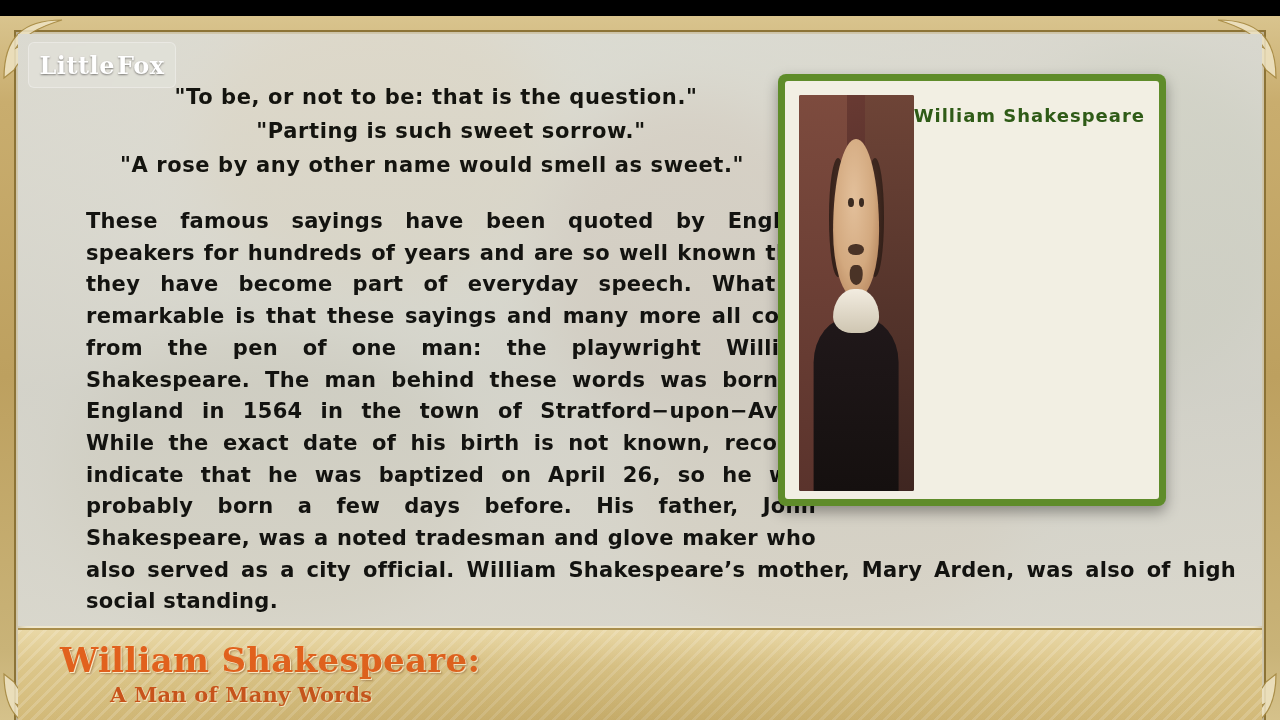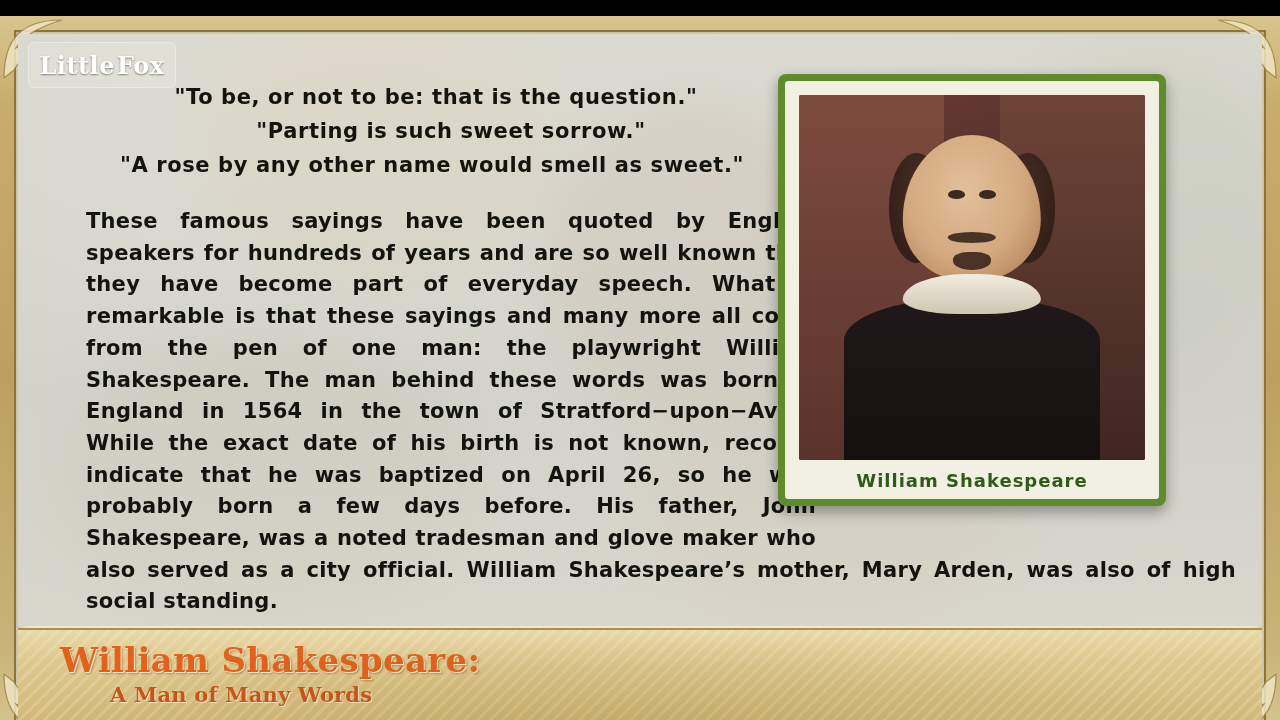--- a/index.html
+++ b/index.html
@@ -135,21 +135,21 @@
     background: #5f8c2a;
     border-radius: 8px;
     padding: 7px;
     box-shadow: 0 6px 14px rgba(0,0,0,.35);
   }
   .portrait-inner {
     width: 100%; height: 100%;
     background: #f2efe3;
     border-radius: 3px;
     padding: 14px 14px 8px 14px;
-    display: flex; flex-direction: column;
+    display: flex; flex-direction: row;
   }
   .portrait-img {
     flex: 1 1 auto;
     border-radius: 2px;
     position: relative;
     overflow: hidden;
     background: linear-gradient(160deg, #6b3b33 0%, #54302c 35%, #3a2420 70%, #241614 100%);
   }
   
   .p-bg-l { position:absolute; left:0; top:0; width:42%; height:100%;

